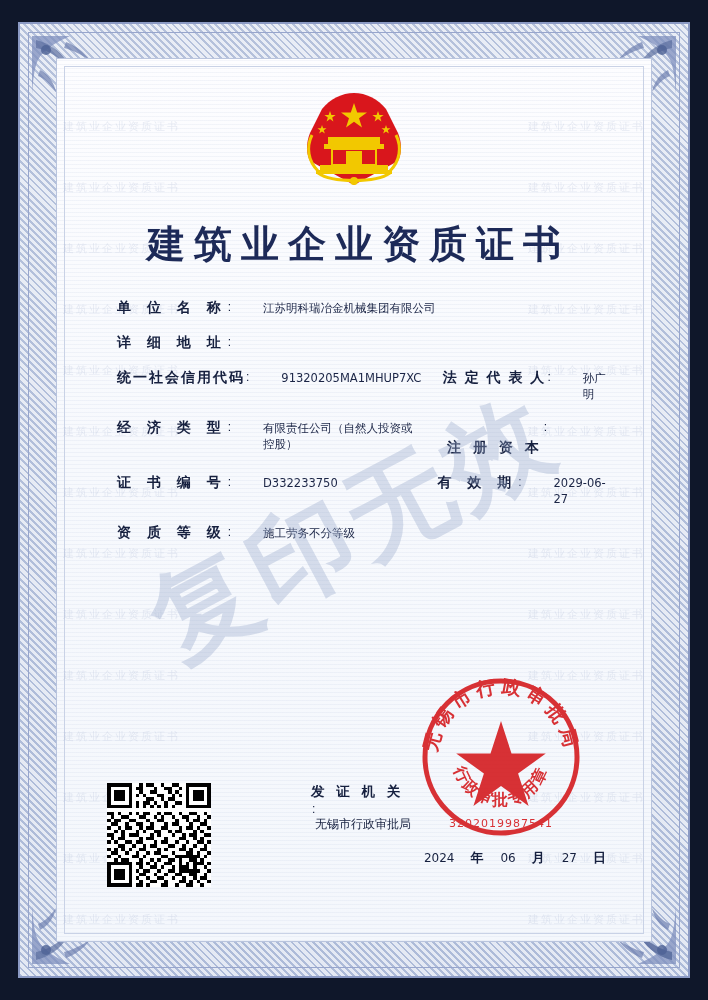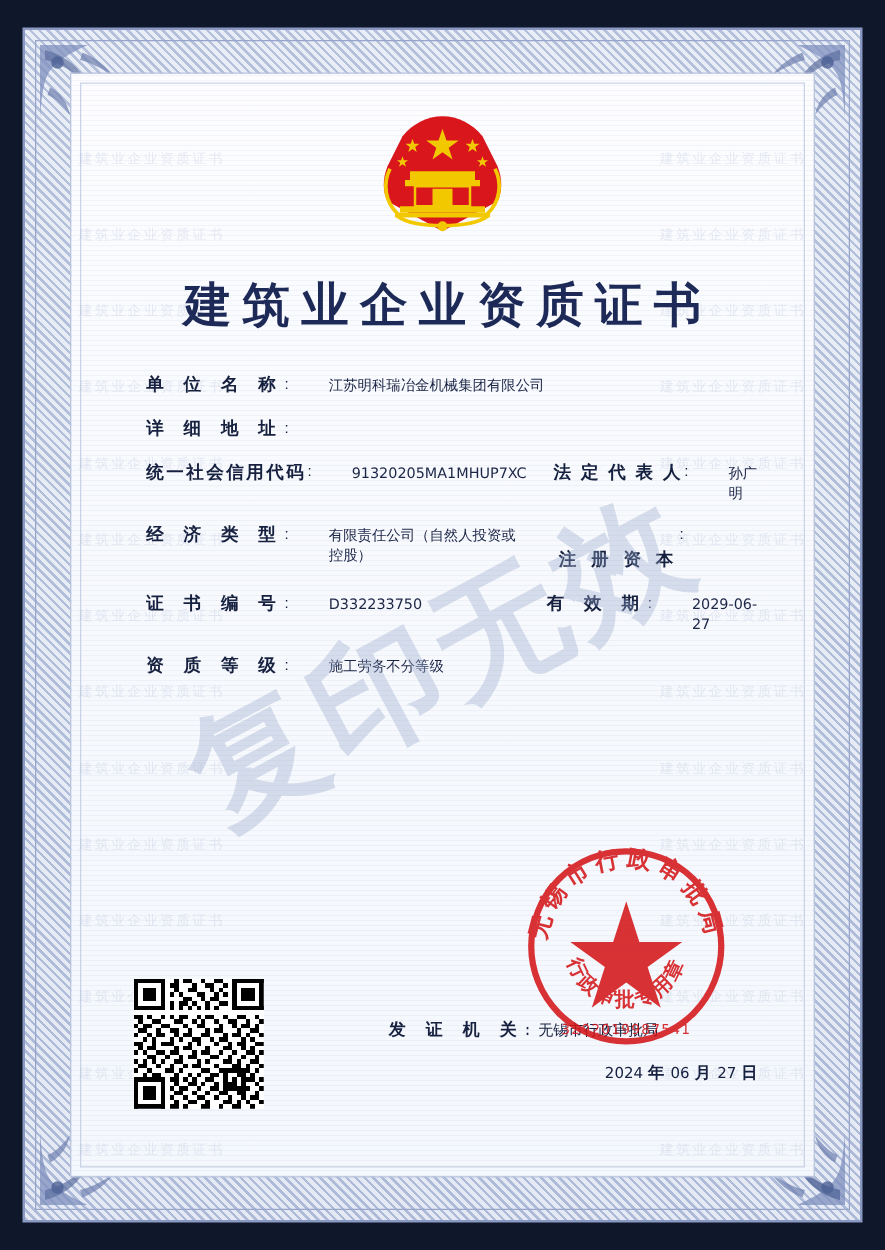--- a/index.html
+++ b/index.html
@@ -188,37 +188,38 @@
     right: 40px;
     bottom: 74px;
     width: 300px;
     font-size: 13px;
     color: #16203f;
   }
   .issue-line {
     display: flex;
     align-items: baseline;
     margin-bottom: 16px;
-    font-family: Liberation Mono, monospace;
+    font-family: Liberation Sans, sans-serif;
+    flex-direction: column;
   }
   .issue-lbl {
     font-weight: bold;
     letter-spacing: 4px;
     white-space: nowrap;
     font-size: 13.5px;
   }
   .issue-val {
     font-size: 12px;
     padding-left: 4px;
   }
   .date-line {
     display: flex;
     align-items: baseline;
     justify-content: flex-end;
-    gap: 4px;
+    gap: 16px;
     font-size: 13px;
     padding-right: 4px;
     font-family: "DejaVu Sans", "Liberation Sans", sans-serif;
   }
   .date-line .num { font-size: 12px; }
   .date-line .unit { font-weight: bold; letter-spacing: 1px; }
 
   
   .seal {
     position: absolute;

